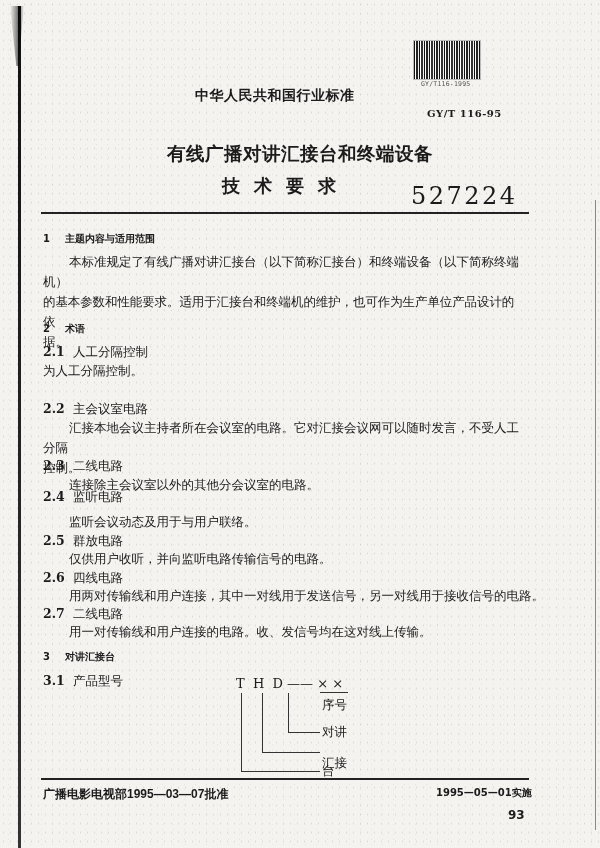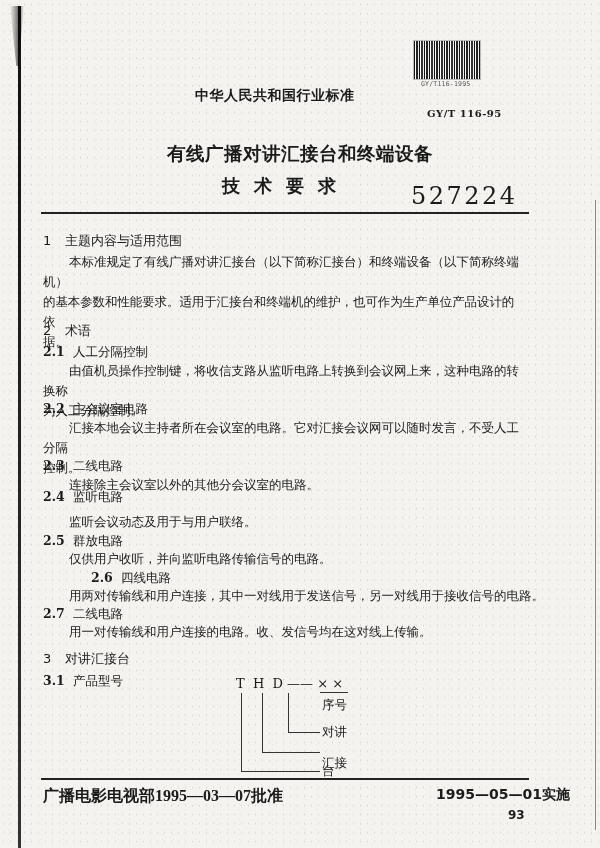--- a/index.html
+++ b/index.html
@@ -61,42 +61,42 @@
     font-weight: bold; font-size: 18px; letter-spacing: 14px;
   }
   .doc-number {
     left: 411px; top: 182px; font-family: "DejaVu Serif", serif;
     font-size: 24px; letter-spacing: 2.5px;
   }
   .rule-top { left: 41px; top: 212px; width: 488px; height: 2px; background: #222; }
   .rule-bottom { left: 41px; top: 778px; width: 488px; height: 2px; background: #222; }
 
   .h1 {
-    font-family: "DejaVu Sans", sans-serif; font-weight: normal; font-size: 13px;
+    font-family: "DejaVu Sans", sans-serif; font-weight: bold; font-size: 10px;
   }
   .h1 .num { display: inline-block; width: 22px; }
   .h2 { font-size: 12.5px; }
   .h2 .num { display: inline-block; width: 30px; font-weight: bold; font-family: "DejaVu Serif", serif; }
   .para { font-size: 12.5px; line-height: 20px; width: 478px; }
   .indent { text-indent: 26px; }
   .body-indent { padding-left: 26px; }
 
   .diagram { left: 236px; top: 676px; width: 150px; height: 100px; }
   .diagram .letters {
     position: absolute; left: 0; top: 0; font-family: "DejaVu Serif", serif; font-size: 13px;
     letter-spacing: 0;
   }
   .diagram .lbl { position: absolute; font-size: 12.5px; }
   .ln { position: absolute; background: #333; }
 
   .footer-left {
-    left: 43px; top: 786px; font-family: Liberation Serif, serif; font-weight: bold; font-size: 16px;
+    left: 43px; top: 786px; font-family: Liberation Sans, sans-serif; font-weight: bold; font-size: 12px;
   }
   .footer-right {
-    left: 436px; top: 786px; font-family: "DejaVu Sans", sans-serif; font-weight: bold; font-size: 14px;
+    left: 436px; top: 786px; font-family: "DejaVu Sans", sans-serif; font-weight: bold; font-size: 10px;
   }
   .page-num {
     left: 508px; top: 808px; font-family: "DejaVu Sans", sans-serif; font-weight: bold; font-size: 12px;
   }
 </style>
 </head>
 <body>
 
 <div class="speckle"></div>
 <div class="left-edge"></div>
@@ -122,21 +122,20 @@
 </div>
 
 <div class="abs h1" style="left:43px; top:322px;">
   <span class="num">2</span><span>术语</span>
 </div>
 
 <div class="abs h2" style="left:43px; top:344px;">
   <span class="num">2.1</span><span>人工分隔控制</span>
 </div>
 <div class="abs para" style="left:43px; top:361px;">
-  <div class="indent">由值机员操作控制键，将收信支路从监听电路上转换到会议网上来，这种电路的转换称</div>
   <div>为人工分隔控制。</div>
 </div>
 
 <div class="abs h2" style="left:43px; top:401px;">
   <span class="num">2.2</span><span>主会议室电路</span>
 </div>
 <div class="abs para" style="left:43px; top:418px;">
   <div class="indent">汇接本地会议主持者所在会议室的电路。它对汇接会议网可以随时发言，不受人工分隔</div>
   <div>控制。</div>
 </div>
@@ -155,21 +154,21 @@
   <div>监听会议动态及用于与用户联络。</div>
 </div>
 
 <div class="abs h2" style="left:43px; top:533px;">
   <span class="num">2.5</span><span>群放电路</span>
 </div>
 <div class="abs para body-indent" style="left:43px; top:549px;">
   <div>仅供用户收听，并向监听电路传输信号的电路。</div>
 </div>
 
-<div class="abs h2" style="left:43px; top:570px;margin-left:48px;">
+<div class="abs h2" style="left:43px; top:570px;">
   <span class="num">2.6</span><span>四线电路</span>
 </div>
 <div class="abs para body-indent" style="left:43px; top:586px; width:520px;">
   <div>用两对传输线和用户连接，其中一对线用于发送信号，另一对线用于接收信号的电路。</div>
 </div>
 
 <div class="abs h2" style="left:43px; top:606px;">
   <span class="num">2.7</span><span>二线电路</span>
 </div>
 <div class="abs para body-indent" style="left:43px; top:622px;">

